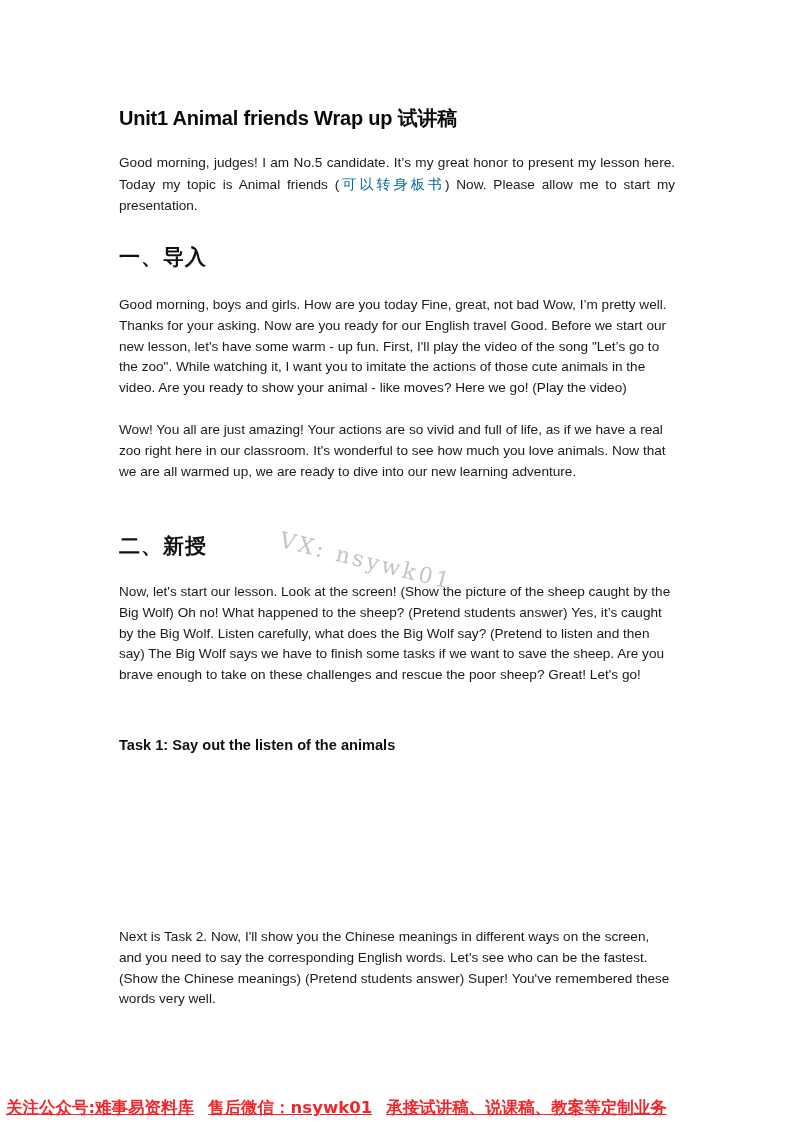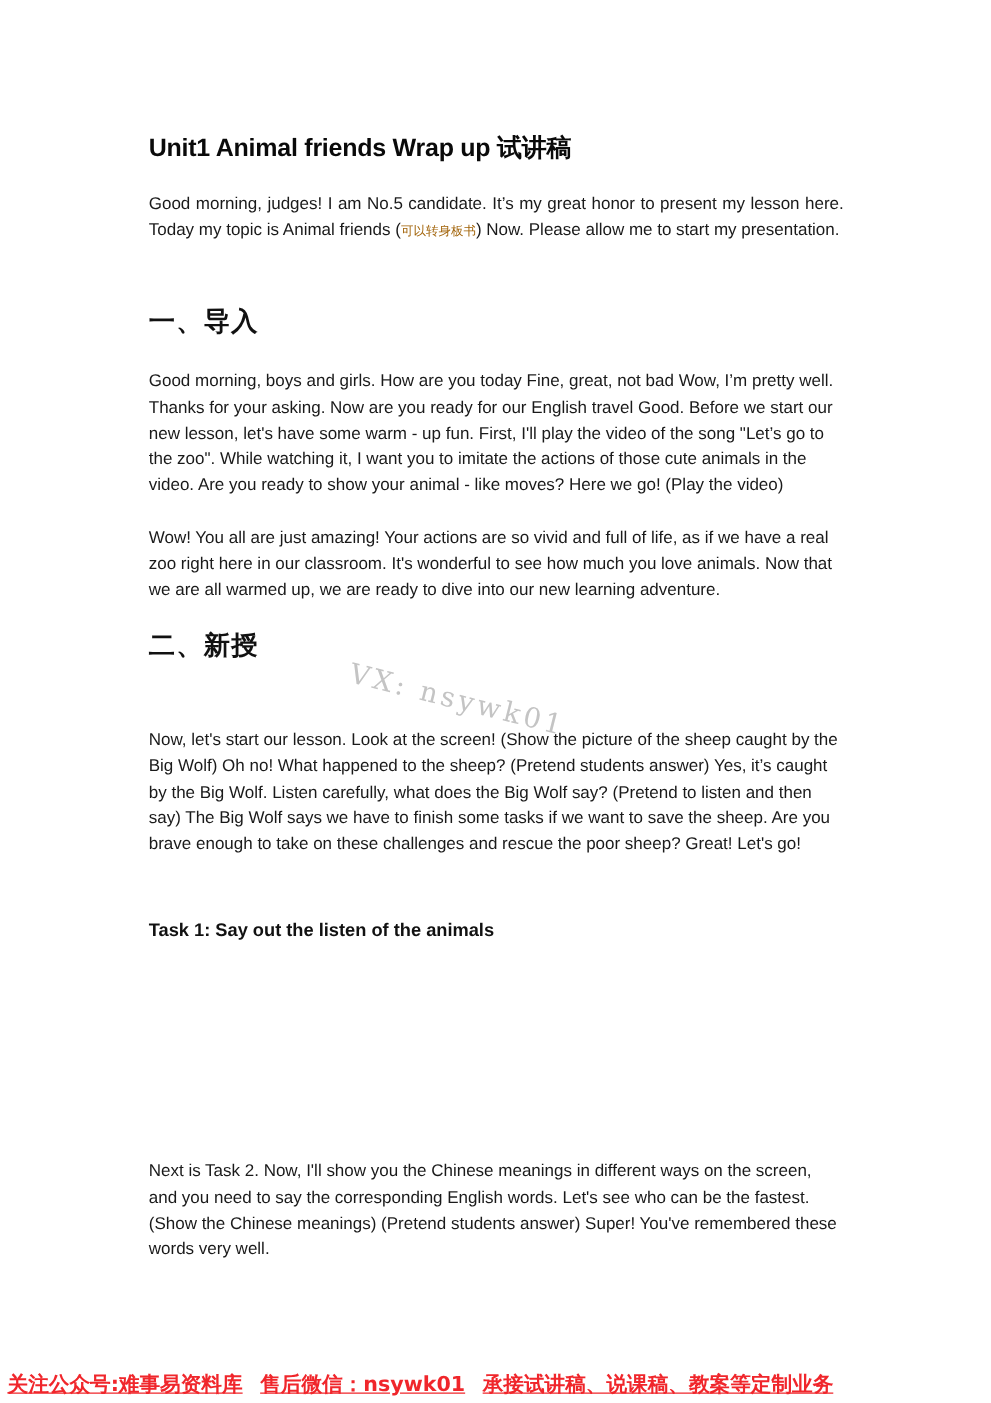--- a/index.html
+++ b/index.html
@@ -39,22 +39,22 @@
     width: 556px;
     font-family: "Liberation Sans", sans-serif;
     font-size: 13.6px;
     line-height: 20.8px;
     color: #1a1a1a;
     margin: 0;
   }
   .justify { text-align: justify; text-align-last: left; }
   .cn-inline {
     font-family: "DejaVu Serif", serif;
-    font-size: 10px;
-    color: #a16207;
+    font-size: 14px;
+    color: #0369a1;
   }
   .section-heading {
     position: absolute;
     left: 119px;
     font-family: "DejaVu Sans", sans-serif;
     font-weight: bold;
     font-size: 21px;
     color: #111;
     margin: 0;
     white-space: nowrap;
@@ -105,21 +105,21 @@
 
   <h1 class="doc-title">Unit1 Animal friends Wrap up 试讲稿</h1>
 
   <p class="para justify" style="top:153px;"><span>Good morning, judges! I am No.5 candidate. It’s my great honor to present my lesson here. Today my topic is Animal friends (</span><span class="cn-inline">可以转身板书</span><span>) Now. Please allow me to start my presentation.</span></p>
 
   <h2 class="section-heading" style="top:243px;">一、导入</h2>
 
   <p class="para" style="top:295px;">Good morning, boys and girls. How are you today Fine, great, not bad Wow, I’m pretty well. Thanks for your asking. Now are you ready for our English travel Good. Before we start our new lesson, let's have some warm - up fun. First, I'll play the video of the song "Let’s go to the zoo". While watching it, I want you to imitate the actions of those cute animals in the video. Are you ready to show your animal - like moves? Here we go! (Play the video)</p>
   <p class="para" style="top:420px;">Wow! You all are just amazing! Your actions are so vivid and full of life, as if we have a real zoo right here in our classroom. It's wonderful to see how much you love animals. Now that we are all warmed up, we are ready to dive into our new learning adventure.</p>
 
-  <h2 class="section-heading" style="top:502px;">二、新授</h2>
+  <h2 class="section-heading" style="top:532px;">二、新授</h2>
 
   <div class="watermark">VX: nsywk01</div>
 
   <p class="para" style="top:582px;">Now, let's start our lesson. Look at the screen! (Show the picture of the sheep caught by the Big Wolf) Oh no! What happened to the sheep? (Pretend students answer) Yes, it’s caught by the Big Wolf. Listen carefully, what does the Big Wolf say? (Pretend to listen and then say) The Big Wolf says we have to finish some tasks if we want to save the sheep. Are you brave enough to take on these challenges and rescue the poor sheep? Great! Let's go!</p>
 
   <h3 class="task-heading" style="top:737px;">Task 1: Say out the listen of the animals</h3>
 
   <p class="para" style="top:927px;">Next is Task 2. Now, I'll show you the Chinese meanings in different ways on the screen, and you need to say the corresponding English words. Let's see who can be the fastest. (Show the Chinese meanings) (Pretend students answer) Super! You've remembered these words very well.</p>
 
   <div class="footer-banner">

